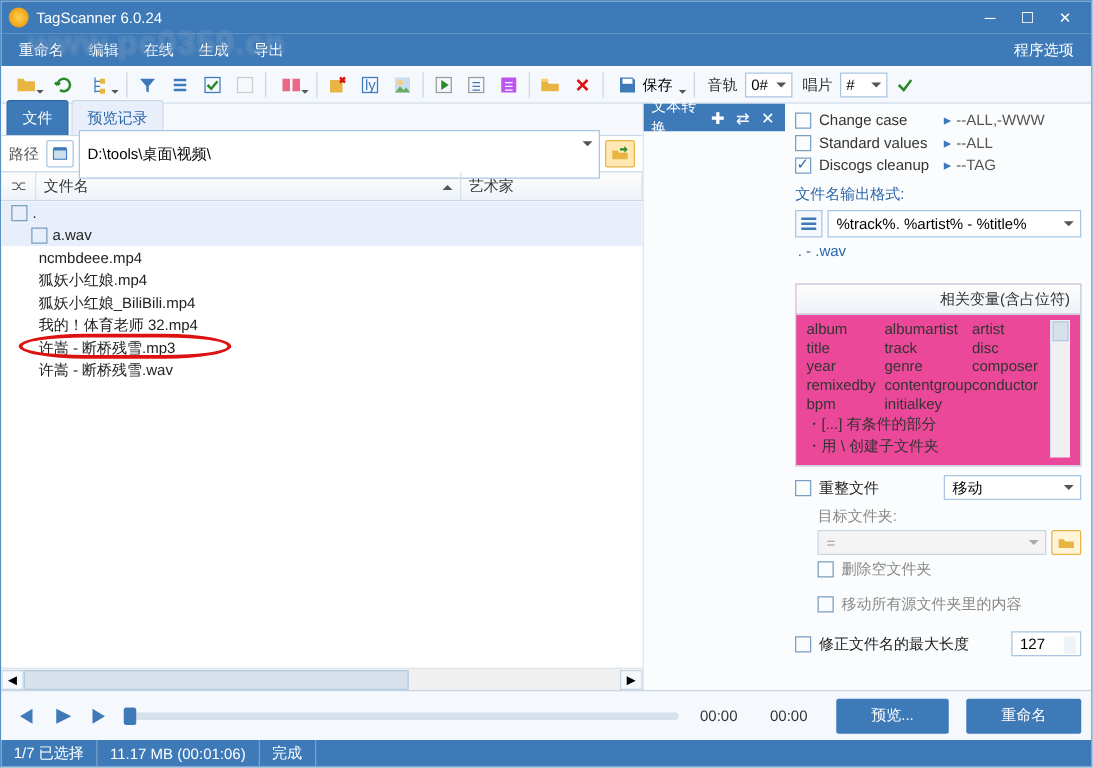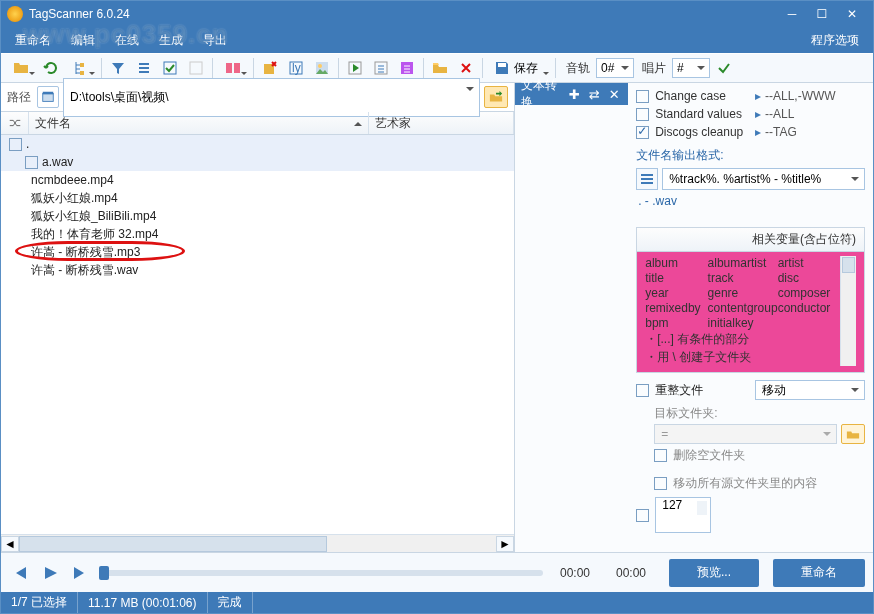--- a/index.html
+++ b/index.html
@@ -95,21 +95,21 @@
 .optrow { display: flex; align-items: center; height: 22px; margin-top: 6px; }
 .optrow .ochk { width: 13px; height: 13px; border: 1px solid #7a9ec2; margin-right: 6px; }
 .optrow .olabel { flex: 1; color: #222; }
 .optrow .odrop { width: 110px; height: 20px; border: 1px solid #a8c5e2; padding: 0 18px 0 6px; background: #fff; position: relative; display: flex; align-items: center; }
 .optrow .odrop::after { content: ""; position: absolute; right: 5px; top: 7px; border: 4px solid transparent; border-top-color: #555; }
 .subopt { padding-left: 18px; }
 .destbar { display: flex; gap: 4px; padding-left: 18px; margin-top: 2px; }
 .destbar .dinput { flex: 1; height: 20px; border: 1px solid #c9d6e3; background: #f4f4f4; padding: 0 18px 0 6px; position: relative; display: flex; align-items: center; color: #999; }
 .destbar .dinput::after { content: ""; position: absolute; right: 5px; top: 7px; border: 4px solid transparent; border-top-color: #aaa; }
 .destbar .dbtn { width: 24px; height: 20px; border: 1px solid #e8b442; background: #fff4d9; border-radius: 2px; display: flex; align-items: center; justify-content: center; }
-.numspin { width: 56px; height: 36px; border: 1px solid #a8c5e2; display: flex; align-items: flex-start; padding: 0 14px 0 6px; position: relative; background: #fff; }
+.numspin { width: 56px; height: 20px; border: 1px solid #a8c5e2; display: flex; align-items: center; padding: 0 14px 0 6px; position: relative; background: #fff; }
 .numspin::after { content: ""; position: absolute; right: 3px; top: 3px; width: 10px; height: 14px; background: linear-gradient(#eef3f8,#eef3f8); }
 
 
 .playerbar { height: 40px; background: #f5f9fd; border-top: 1px solid #c9d6e3; display: flex; align-items: center; padding: 0 8px; gap: 8px; }
 .pbtn { width: 22px; height: 22px; display: flex; align-items: center; justify-content: center; color: #3e7ab8; }
 .pbtn svg { width: 16px; height: 16px; fill: #3e7ab8; }
 .ptrack { flex: 1; height: 6px; background: #d6e1ec; border-radius: 3px; position: relative; }
 .ptrack .pknob { position: absolute; left: 0; top: -4px; width: 10px; height: 14px; background: #3e7ab8; border-radius: 2px; }
 .ptime { color: #333; width: 48px; text-align: center; }
 .actbtn { height: 28px; padding: 0 28px; background: #3e7ab8; color: #fff; border: none; border-radius: 2px; margin-left: 6px; cursor: pointer; }
@@ -261,20 +261,24 @@
     </div>
   <div class="tbtn">
       <svg viewBox="0 0 16 16">
         <path stroke="#2a8a2a" stroke-width="2" fill="none" d="M3 8l4 4 6-8"></path>
       </svg>
     </div>
 </div>
 
 <div class="main">
   <div class="leftpane">
+    <div class="tabs">
+      <div class="tab active">文件</div>
+      <div class="tab">预览记录</div>
+    </div>
     <div class="pathbar">
       <span class="plabel">路径</span>
       <div class="picon">
           <svg width="14" height="14" viewBox="0 0 16 16">
             <rect x="2" y="4" width="12" height="9" fill="#cde" stroke="#3e7ab8"></rect>
             <rect x="2" y="2" width="12" height="3" fill="#3e7ab8"></rect>
           </svg>
         </div>
       <div class="pinput">
           <span>D:\tools\桌面\视频\</span>
@@ -423,20 +427,21 @@
           <span class="ochk"></span>
           <span class="olabel" style="color:#888">删除空文件夹</span>
         </div>
       <div class="optrow subopt">
           <span class="ochk"></span>
           <span class="olabel" style="color:#888">移动所有源文件夹里的内容</span>
         </div>
 
       <div class="optrow" style="margin-top:10px">
         <span class="ochk"></span>
+        <span class="olabel">修正文件名的最大长度</span>
         <div class="numspin">
             <span>127</span>
           </div>
       </div>
     </div>
   </div>
 </div>
 
 <div class="playerbar">
   <div class="pbtn">

